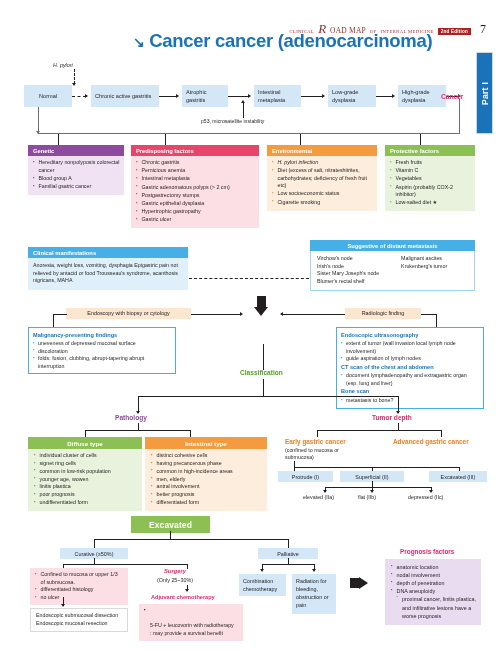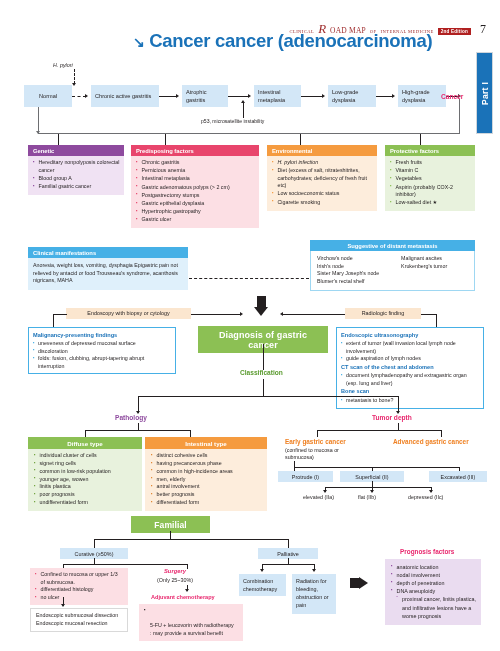--- a/index.html
+++ b/index.html
@@ -330,21 +330,20 @@
     <span class="bt" style="margin-top:1px;">CT scan of the chest and abdomen</span>
     <ul>
       <li>document lymphadenopathy and extragastric organ (esp. lung and liver)</li>
     </ul>
     <span class="bt" style="margin-top:1px;">Bone scan</span>
     <ul>
       <li>metastasis to bone?</li>
     </ul>
   </div>
 
-  <div class="greenbar" style="left:198px; top:326px; width:130px;">Diagnosis of gastric cancer</div>
 
   <div class="ln lnv" style="left:263px; top:344px; height:26px;"></div>
   <div class="hdg hdg-green" style="left:240px; top:369px;">Classification</div>
   <div class="ln lnv" style="left:263px; top:379px; height:18px;"></div>
   <div class="ln lnh" style="left:138px; top:396px; width:260px;"></div>
   <div class="ln lnv" style="left:138px; top:396px; height:17px;"></div>
   <div class="ln lnv" style="left:398px; top:396px; height:17px;"></div>
   <div class="ar-d" style="left:136px; top:411px;"></div>
   <div class="ar-d" style="left:396px; top:411px;"></div>
 
@@ -410,21 +409,21 @@
   <div class="ln lnv" style="left:372px; top:487px; height:5px;"></div>
   <div class="ln lnv" style="left:431px; top:487px; height:5px;"></div>
   <div class="ar-d" style="left:323px; top:490px;"></div>
   <div class="ar-d" style="left:370px; top:490px;"></div>
   <div class="ar-d" style="left:429px; top:490px;"></div>
 
   <div class="plain" style="left:303px; top:494px; font-size:5.3px;">elevated (IIa)</div>
   <div class="plain" style="left:358px; top:494px; font-size:5.3px;">flat (IIb)</div>
   <div class="plain" style="left:408px; top:494px; font-size:5.3px;">depressed (IIc)</div>
 
-  <div class="greenbar sm" style="left:131px; top:516px; width:79px;">Familial</div>
+  <div class="greenbar sm" style="left:131px; top:516px; width:79px;">Excavated</div>
   <div class="ln lnv" style="left:170px; top:531px; height:9px;"></div>
   <div class="ln lnh" style="left:94px; top:539px; width:194px;"></div>
   <div class="ln lnv" style="left:94px; top:539px; height:9px;"></div>
   <div class="ln lnv" style="left:288px; top:539px; height:9px;"></div>
 
   <div class="lblue" style="left:60px; top:548px; width:68px;">Curative (≥50%)</div>
   <div class="lblue" style="left:258px; top:548px; width:60px;">Palliative</div>
 
   <div class="ln lnv" style="left:94px; top:558px; height:7px;"></div>
   <div class="ln lnh" style="left:63px; top:564px; width:124px;"></div>

